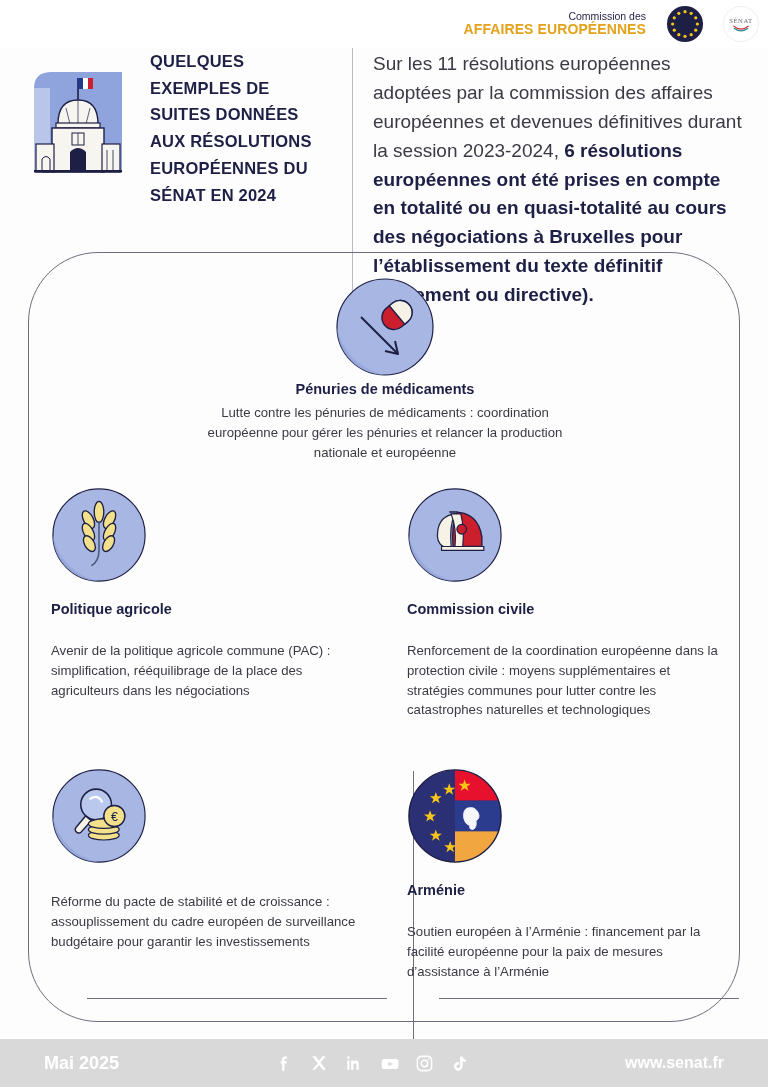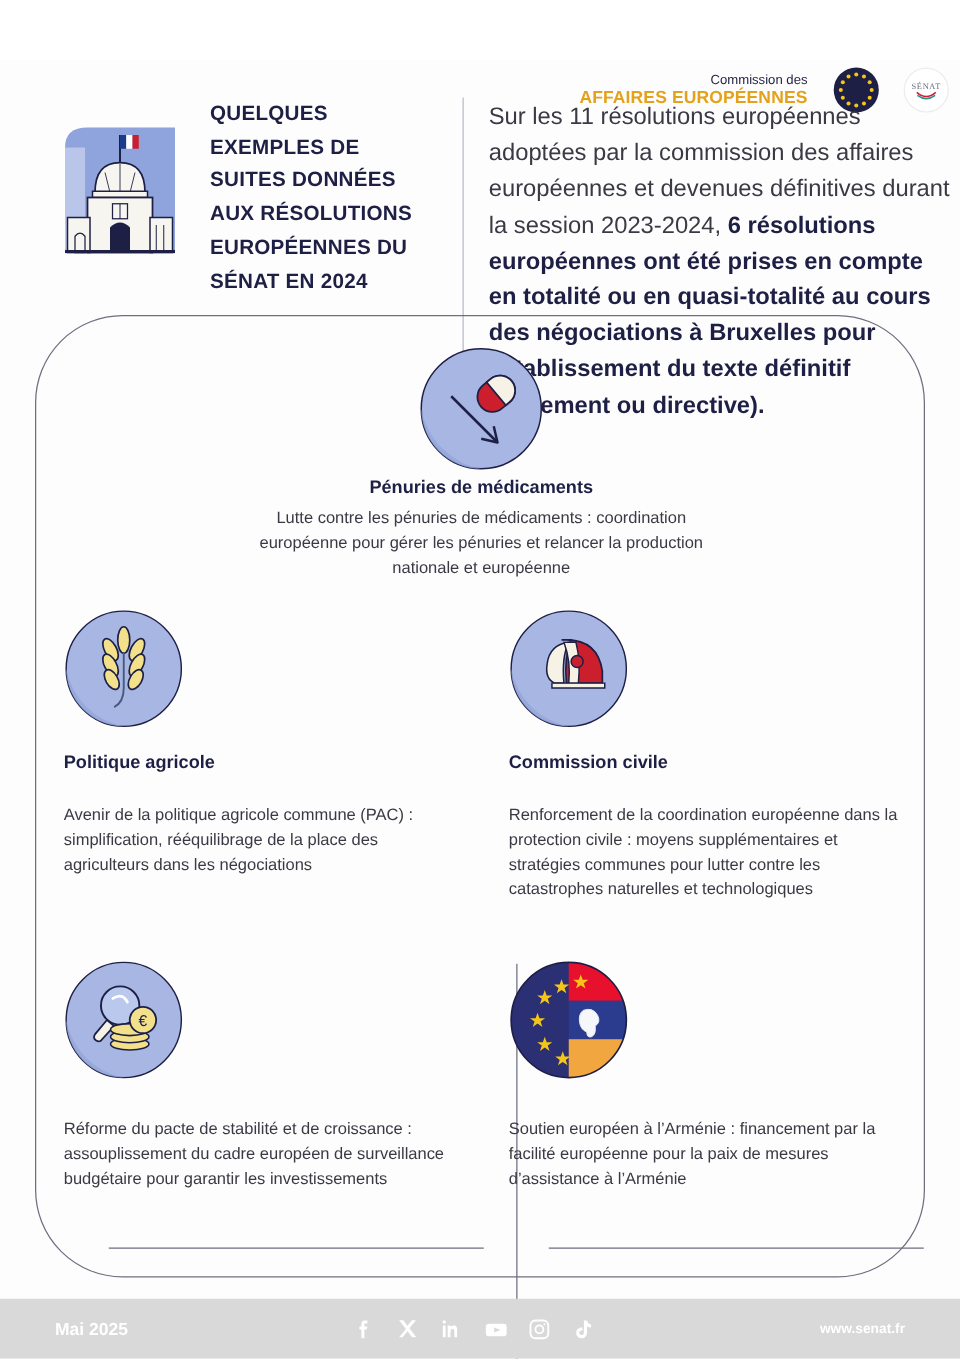--- a/index.html
+++ b/index.html
@@ -16,30 +16,30 @@
   .hashtag-banner {
     position: absolute; left: 0; top: 0; width: 312px; height: 48px;
     background: #1e1f45; display: flex; align-items: center; justify-content: center;
   }
   .hashtag-text {
     color:#ffffff; font-size: 14.5px; font-weight: 700; letter-spacing: .1px;
     font-family: "Liberation Sans", sans-serif;
   }
   .brand-block {
     position:absolute; right: 8px; top: 0; height: 48px;
-    display:flex; align-items:center; gap: 18px; margin-top: 48px;
+    display:flex; align-items:center; gap: 18px;
   }
   .brand-text { text-align: right; line-height: 1.05; padding-right:2px; }
   .brand-line1 { font-size: 10.5px; color:#1e1f45; font-weight:400; }
   .brand-line2 { font-size: 14px; color:#e3a21a; font-weight:700; letter-spacing:.1px; }
   .eu-logo { width: 38px; height: 38px; }
   .senat-logo { width: 38px; height: 38px; }
 
   
-  .title-area { position: relative; margin-top: 30px; display:flex; padding-left: 46px; }
+  .title-area { position: relative; display:flex; padding-left: 28px; }
   .senate-illustration { width: 100px; height: 120px; flex: 0 0 100px; margin-top: 12px;}
   .title-text {
     margin-left: 22px; width: 180px;
     font-size: 16.5px; font-weight: 700; color:#1e1f45;
     line-height: 1.62; letter-spacing: .2px; text-transform: uppercase;
   }
   .intro-wrap {
     margin-left: 22px; padding-left: 20px; border-left: 1.5px solid #b9bac8;
     width: 390px; padding-top: 2px;
   }
@@ -83,23 +83,23 @@
 
   .row1 { position:absolute; left: 0; top: 24px; width: 712px; }
   .row2 { position:absolute; left: 0; top: 234px; width: 712px; }
   .row3 { position:absolute; left: 0; top: 515px; width: 712px; }
 
   
   .footer {
     position:absolute; left:0; bottom:0; width: 768px; height: 48px;
     background:#d9d9d9; display:flex; align-items:center;
   }
-  .footer-date { color:#ffffff; font-size: 14px; font-weight:700; margin-left: 44px; }
+  .footer-date { color:#ffffff; font-size: 18px; font-weight:700; margin-left: 44px; }
   .footer-social { flex:1; display:flex; justify-content:center; align-items:center; gap: 16px; }
-  .footer-url { color:#ffffff; font-size: 11px; font-weight:700; margin-right: 44px; }
+  .footer-url { color:#ffffff; font-size: 16px; font-weight:700; margin-right: 44px; }
   .soc { width: 19px; height: 19px; }
 </style>
 </head>
 <body>
 
 <div class="page">
 
   <div class="header">
     <div class="brand-block">
       <div class="brand-text">
@@ -279,20 +279,21 @@
                   <polygon points="24,44 25.6,48.5 30.3,48.5 26.5,51.3 28,55.8 24,53 20,55.8 21.5,51.3 17.7,48.5 22.4,48.5"></polygon>
                   <polygon points="30,64 31.6,68.5 36.3,68.5 32.5,71.3 34,75.8 30,73 26,75.8 27.5,71.3 23.7,68.5 28.4,68.5"></polygon>
                   <polygon points="45,76 46.6,80.5 51.3,80.5 47.5,83.3 49,87.8 45,85 41,87.8 42.5,83.3 38.7,80.5 43.4,80.5"></polygon>
                   <polygon points="60,12 61.6,16.5 66.3,16.5 62.5,19.3 64,23.8 60,21 56,23.8 57.5,19.3 53.7,16.5 58.4,16.5"></polygon>
                 </g>
                 <path d="M62 42 q8 -3 12 4 q3 6 -2 9 q1 7 -3 9 q-4 1 -4 -4 q-5 -2 -6 -8 q-1 -7 3 -10 z" fill="#f6f7fb" stroke="#e8eaf5" stroke-width="0.8"></path>
               </g>
               <circle cx="50" cy="50" r="48" fill="none" stroke="#1e1f45" stroke-width="1.4"></circle>
             </svg>
           </span>
+          <div class="topic-title">Arménie</div>
           <div class="topic-desc">Soutien européen à l’Arménie : financement par la facilité européenne pour la paix de mesures d’assistance à l’Arménie</div>
         </div>
       </div>
 
     </div>
   </div>
 
   <div class="footer">
     <span class="footer-date">Mai 2025</span>
     <div class="footer-social">

